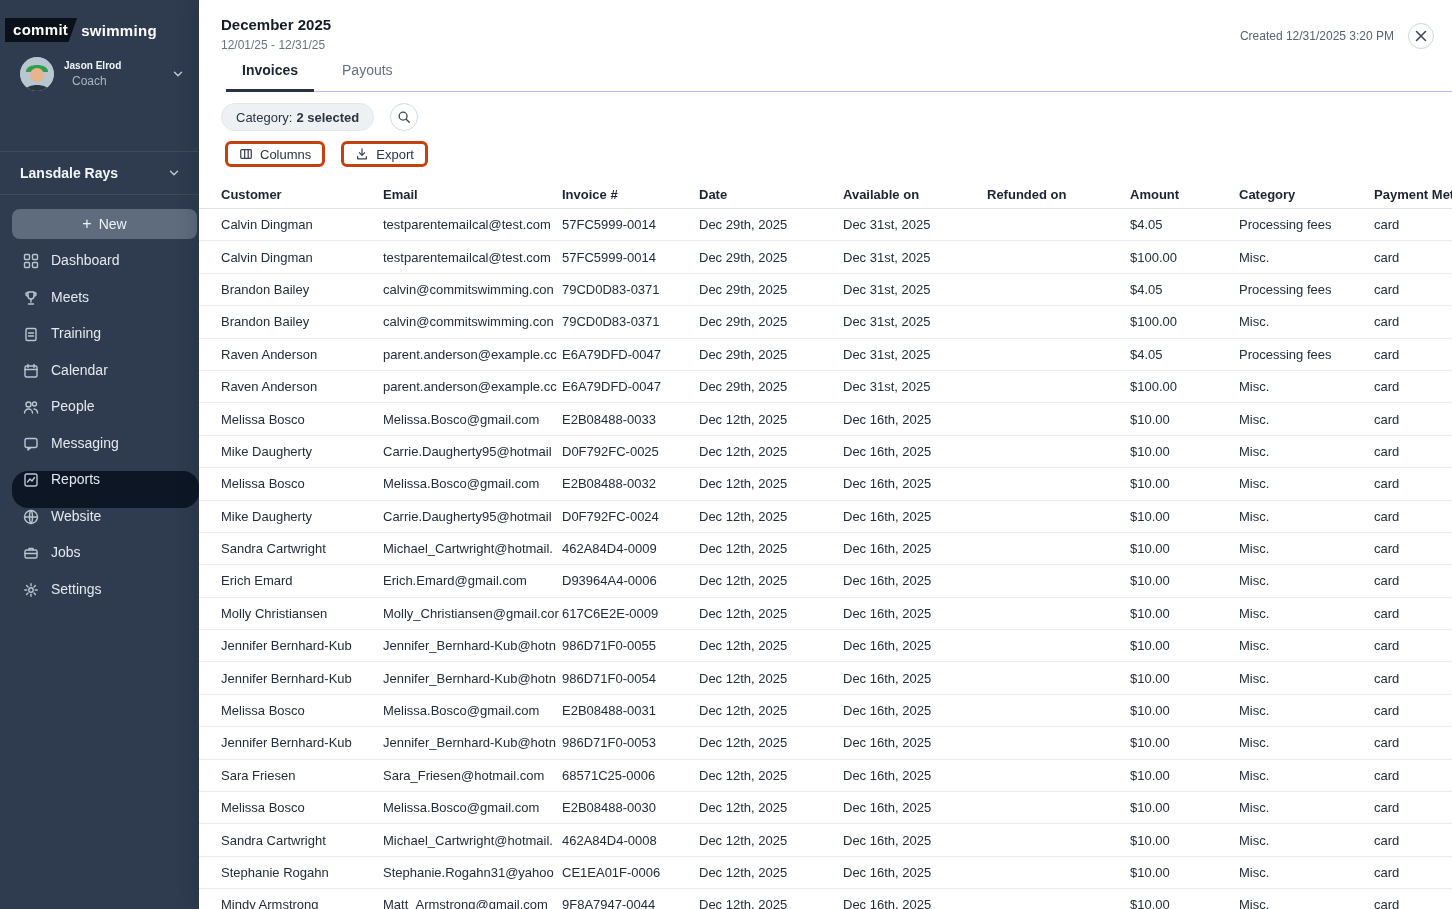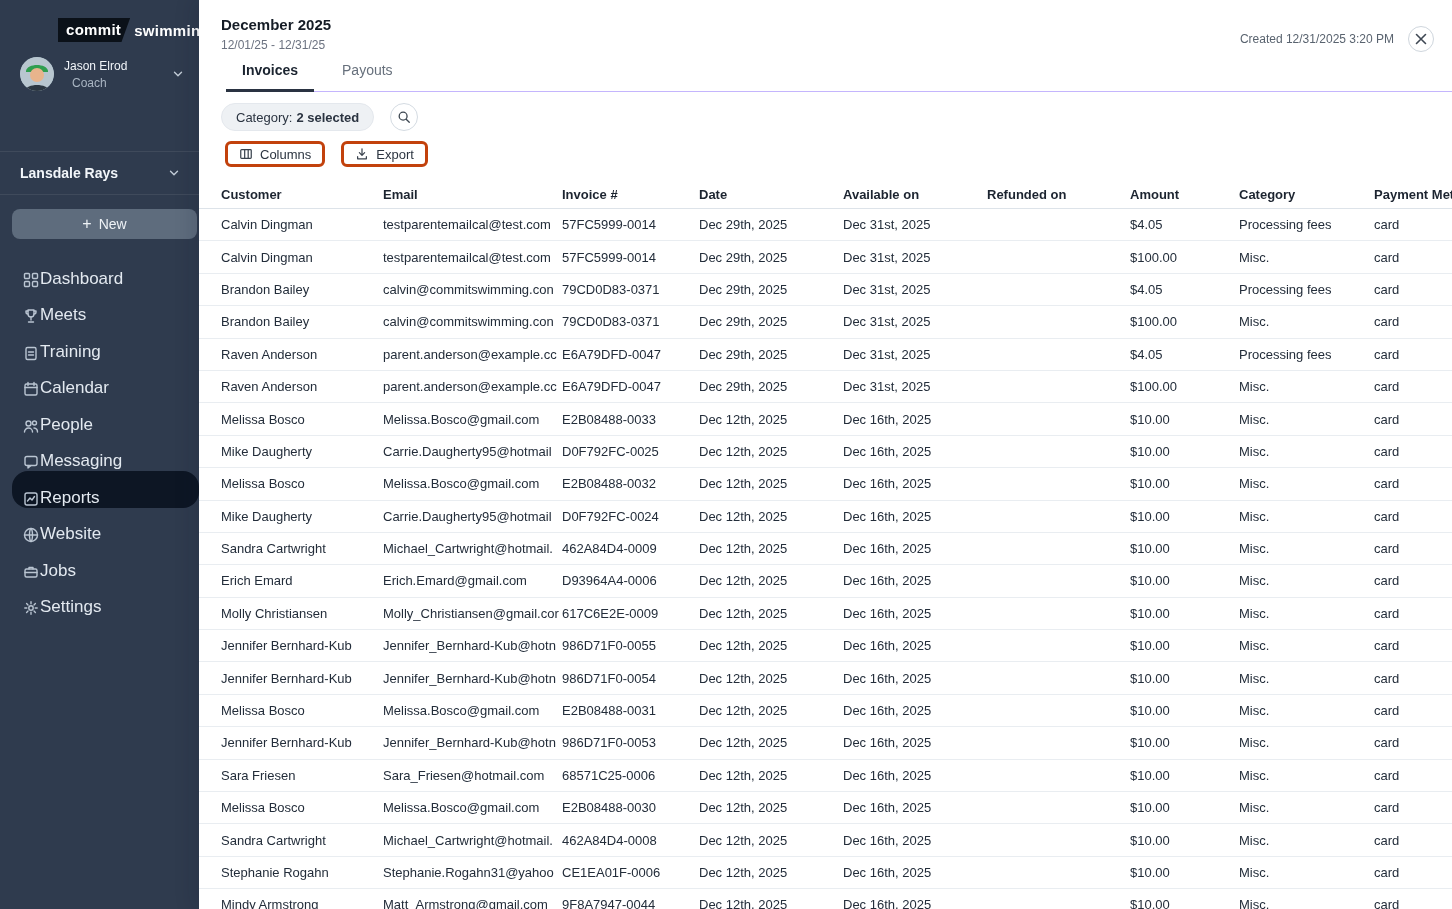--- a/index.html
+++ b/index.html
@@ -3,54 +3,54 @@
 <meta charset="utf-8">
 <style>
   * { box-sizing: border-box; margin: 0; padding: 0; }
   html,body { width:1452px; height:909px; overflow:hidden; background:#fff;
     font-family:"Liberation Sans", sans-serif; }
   .app { position:relative; width:1452px; height:909px; display:flex; }
 
   
   .sidebar { width:199px; height:100%; background:#2f3b4e; color:#e3e9f0; flex-shrink:0;
     display:flex; flex-direction:column; }
-  .logo-row { padding:18px 0 0 22px; display:flex; align-items:center; gap:2px;margin-left:36px; }
+  .logo-row { padding:18px 0 0 5px; display:flex; align-items:center; gap:2px; }
   .logo-box { background:#0b1119; color:#fff; font-weight:700; font-size:15px;
     padding:3px 9px 4px 8px; clip-path:polygon(0 0,100% 0,88% 100%,0 100%); letter-spacing:.3px; }
   .logo-word { color:#fff; font-weight:700; font-size:15px; letter-spacing:.3px; margin-left:2px; }
 
   .profile-row { display:flex; align-items:center; gap:10px; padding:15px 14px 13px 20px; }
   .avatar { width:34px; height:34px; border-radius:50%; overflow:hidden; flex-shrink:0; background:#9fb3bf; }
   .profile-text { flex:1; }
-  .profile-name { font-size:12px; color:#f1f5f9; font-weight:400; }
+  .profile-name { font-size:10px; color:#f1f5f9; font-weight:700; }
   .profile-role { font-size:12px; color:#aab6c3; margin-top:3px;margin-left:8px; }
   .chev { width:14px; height:14px; stroke:#c3cdd8; fill:none; stroke-width:1.6; stroke-linecap:round; stroke-linejoin:round; }
 
   .team-row { display:flex; align-items:center; justify-content:space-between;
     padding:13px 18px 13px 20px; border-top:1px solid rgba(255,255,255,.08);
     border-bottom:1px solid rgba(255,255,255,.08); cursor:pointer;margin-top:47px; }
   .team-name { font-size:14px; font-weight:700; color:#f2f6fa; }
 
   .new-btn { margin:14px 0 0 12px; width:calc(100% - 14px); height:30px; background:#5e6c7d;
     border:none; border-radius:8px; color:#eef2f6; font-size:14px; font-weight:500;
     display:flex; align-items:center; justify-content:center; gap:7px; cursor:pointer;
     font-family:"Liberation Sans", sans-serif; }
   .plus { font-size:16px; font-weight:400; line-height:1; }
 
   .nav { margin-top:13px; display:flex; flex-direction:column; }
-  .nav-item { height:36.5px; display:flex; align-items:flex-end; padding-left:22px;
-    font-size:17px; color:#e3e9f0; cursor:pointer; }
+  .nav-item { height:36.5px; display:flex; align-items:flex-start; gap:11px; padding-left:22px;
+    font-size:14px; color:#e3e9f0; cursor:pointer; }
   .nav-item.active { margin-left:12px; padding-left:10px; background:#0d1624; border-radius:16px; }
   .nav-icon { width:18px; height:18px; stroke:#bac5d2; fill:none; stroke-width:1.4;
     stroke-linecap:round; stroke-linejoin:round; flex-shrink:0; }
 
   
   .modal { position:absolute; left:199px; top:0; right:0; bottom:0; background:#fff;
     box-shadow:-6px 0 18px rgba(16,24,40,.14); overflow:hidden; }
-  .modal-top { display:flex; justify-content:space-between; align-items:flex-end;
+  .modal-top { display:flex; justify-content:space-between; align-items:center;
     padding:16px 18px 0 22px; }
   .m-title { font-size:15px; font-weight:700; color:#151c26; }
   .m-range { font-size:12px; color:#6b7280; margin-top:5px; }
   .top-right { display:flex; align-items:center; gap:14px; margin-top:3px; }
   .created { font-size:12px; color:#59636f; }
   .close-btn { width:26px; height:26px; border-radius:50%; border:1px solid #cfd6dd; background:#fff;
     display:flex; align-items:center; justify-content:center; cursor:pointer; }
   .close-btn svg { width:12px; height:12px; stroke:#3f4854; stroke-width:1.6; stroke-linecap:round; }
 
   .tabs { display:flex; margin:4px 0 0 27px; border-bottom:1px solid #c4b5fd;

